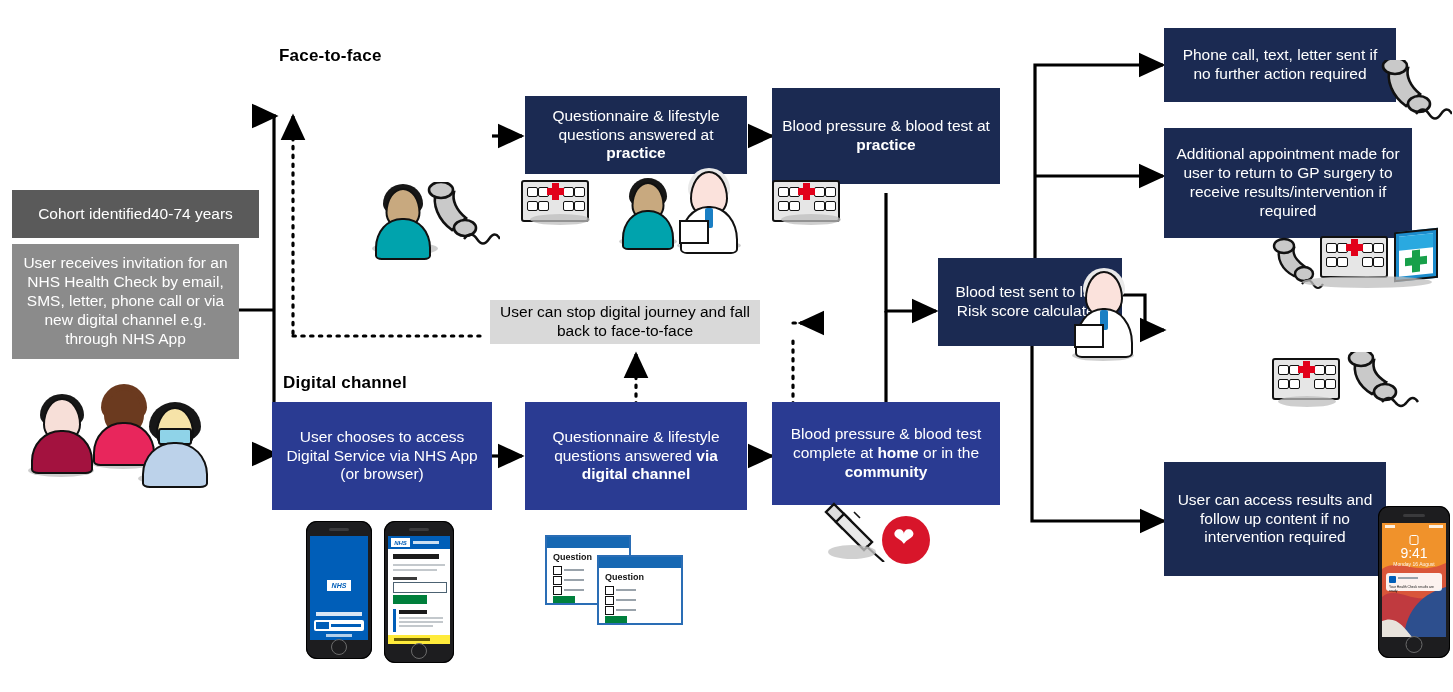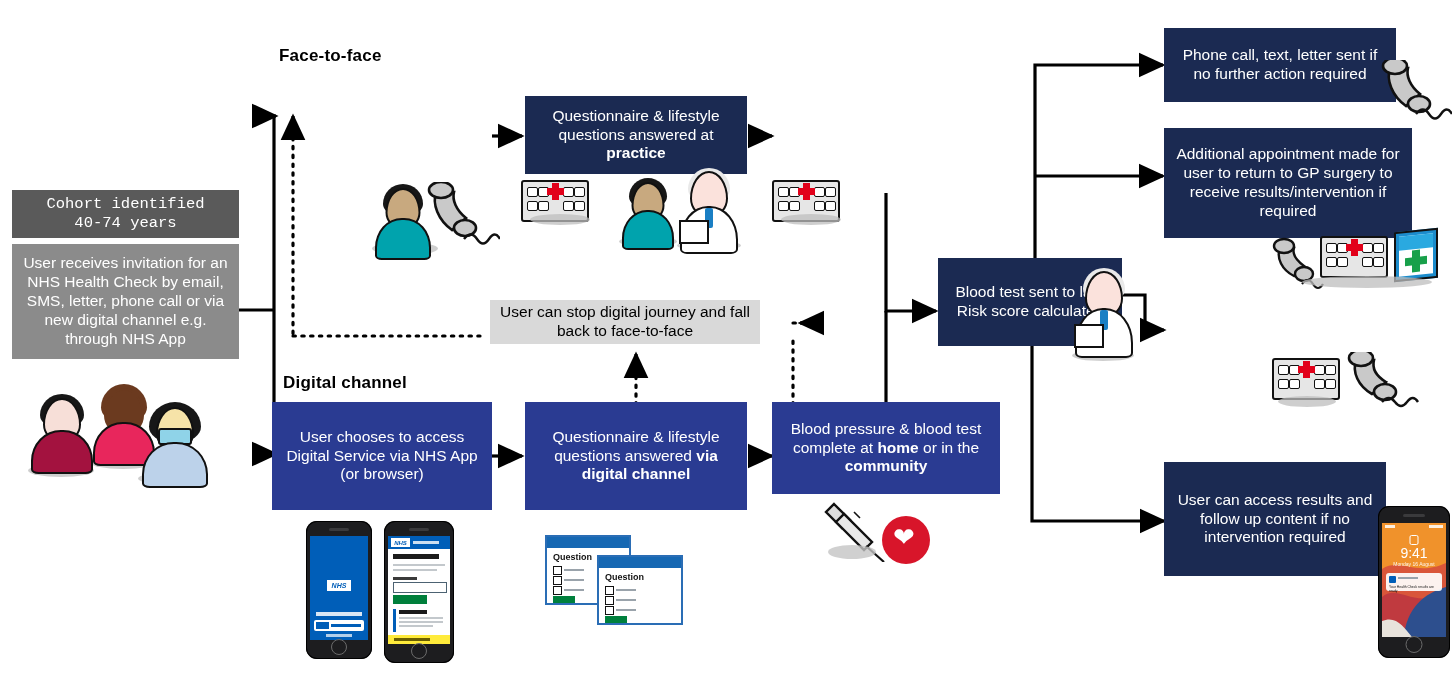--- a/index.html
+++ b/index.html
@@ -137,21 +137,21 @@
     <g stroke="#000" stroke-width="3.2" fill="none">
       <path d="M808,323 L800,323" marker-end="url(#ahd)"></path>
       <path d="M636,362 L636,354" marker-end="url(#ahd)"></path>
       <path d="M293,124 L293,116" marker-end="url(#ahd)"></path>
     </g>
   </svg>
 
   <div class="lane-title" style="left:279px;top:46px;">Face-to-face</div>
   <div class="lane-title" style="left:283px;top:373px;">Digital channel</div>
 
-  <div class="box grey-dark" style="left:12px;top:190px;width:227px;height:48px;flex-direction:column;font-family:Liberation Mono, monospace;">
+  <div class="box grey-dark" style="left:12px;top:190px;width:247px;height:48px;flex-direction:row;">
     <span>Cohort identified</span>
     <span>40-74 years</span>
   </div>
 
   <div class="box grey-mid" style="left:12px;top:244px;width:227px;height:115px;">
     <span>User receives invitation for an NHS Health Check by email, SMS, letter, phone call or via new digital channel e.g. through NHS App</span>
   </div>
 
   <div class="art" style="left:14px;top:372px;width:196px;height:118px;">
     <div class="shadow" style="left:14px;top:92px;width:66px;height:13px;"></div>
@@ -222,20 +222,25 @@
     </div>
     <div class="person" style="left:62px;top:0;width:64px;height:84px;">
       <div class="hair" style="top:0;width:42px;height:34px;background:#e9e9e9;"></div>
       <div class="head" style="top:3px;width:34px;height:42px;background:#fbe2dc;"></div>
       <div class="body" style="top:38px;width:54px;height:44px;background:#ffffff;"></div>
       <div style="position:absolute;left:50%;transform:translateX(-50%);top:40px;width:8px;height:20px;background:#1a7fc4;border-radius:2px;"></div>
       <div style="position:absolute;left:2px;top:52px;width:26px;height:20px;background:#fff;border:2px solid #111;"></div>
     </div>
   </div>
 
+  <div class="box navy" style="left:772px;top:88px;width:228px;height:96px;">
+    <span>
+      <span>Blood pressure &amp; blood test at </span><b>practice</b>
+    </span>
+  </div>
   <div class="clinic" style="left:772px;top:180px;width:64px;height:38px;">
     <div class="win" style="left:4px;top:5px;width:9px;height:8px;"></div>
     <div class="win" style="left:15px;top:5px;width:9px;height:8px;"></div>
     <div class="win" style="left:40px;top:5px;width:9px;height:8px;"></div>
     <div class="win" style="left:51px;top:5px;width:9px;height:8px;"></div>
     <div class="win" style="left:4px;top:19px;width:9px;height:8px;"></div>
     <div class="win" style="left:15px;top:19px;width:9px;height:8px;"></div>
     <div class="win" style="left:40px;top:19px;width:9px;height:8px;"></div>
     <div class="win" style="left:51px;top:19px;width:9px;height:8px;"></div>
     <div class="cross-v" style="left:29px;top:1px;width:7px;height:17px;"></div>
@@ -312,21 +317,21 @@
       <div class="chk" style="left:6px;top:29px;width:7px;height:7px;"></div>
       <div class="rule" style="left:17px;top:32px;width:20px;height:2px;"></div>
       <div class="chk" style="left:6px;top:39px;width:7px;height:7px;"></div>
       <div class="rule" style="left:17px;top:42px;width:20px;height:2px;"></div>
       <div class="chk" style="left:6px;top:49px;width:7px;height:7px;"></div>
       <div class="rule" style="left:17px;top:52px;width:20px;height:2px;"></div>
       <div class="go" style="left:6px;top:59px;width:22px;height:7px;"></div>
     </div>
   </div>
 
-  <div class="box blue" style="left:772px;top:402px;width:228px;height:92px;">
+  <div class="box blue" style="left:772px;top:402px;width:228px;height:103px;">
     <span>
       <span>Blood pressure &amp; blood test complete at </span><b>home</b><span> or in the </span><b>community</b>
     </span>
   </div>
 
   <div class="syr" style="left:822px;top:496px;width:74px;height:66px;">
     <svg width="74" height="66" viewBox="0 0 74 66">
       <path d="M6,10 L22,26 L14,34 L-2,18 Z" fill="#ddd" stroke="#111" stroke-width="2.4" transform="translate(6,-2)"></path>
       <path d="M18,22 L44,48" stroke="#111" stroke-width="2.4" fill="none"></path>
       <path d="M14,26 L42,54 L50,46 L22,18 Z" fill="#e8e8e8" stroke="#111" stroke-width="2.4"></path>

